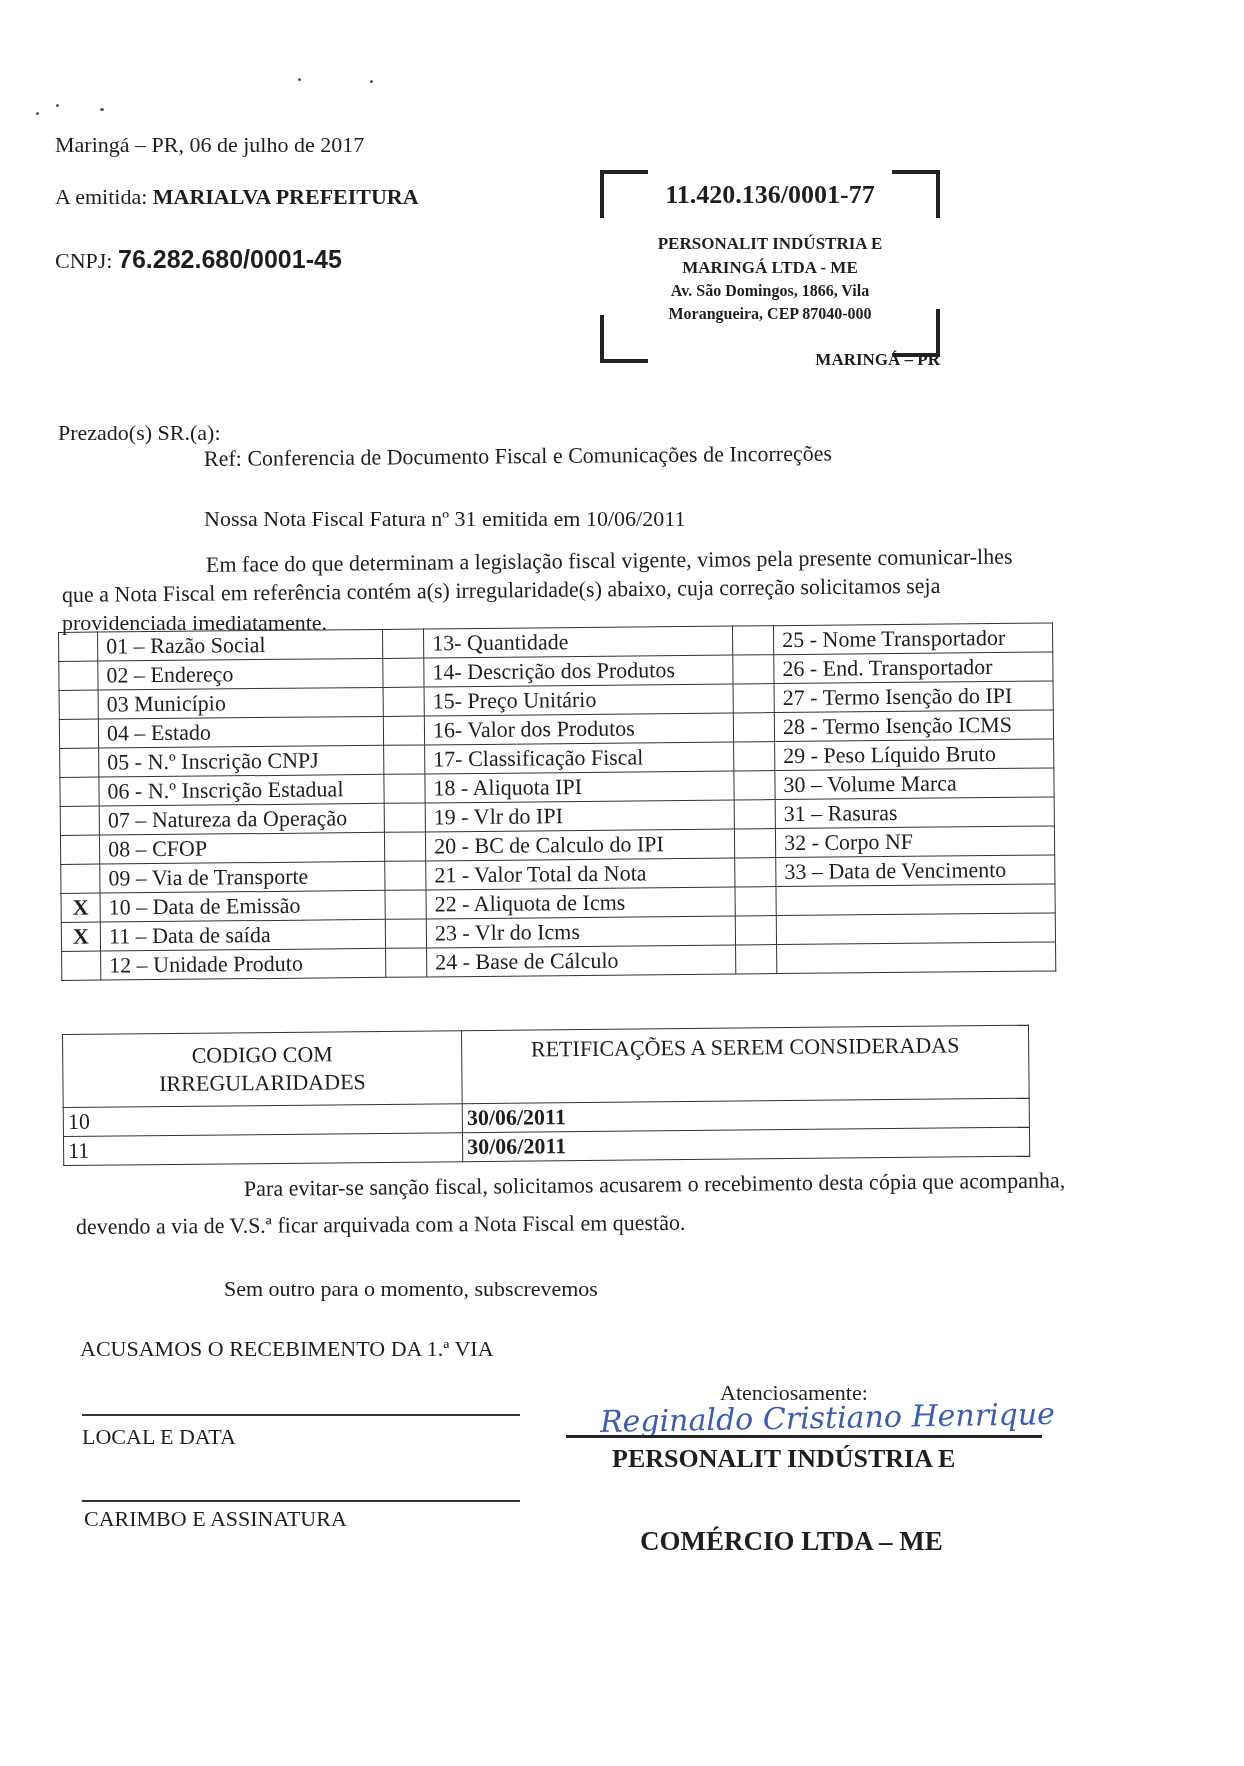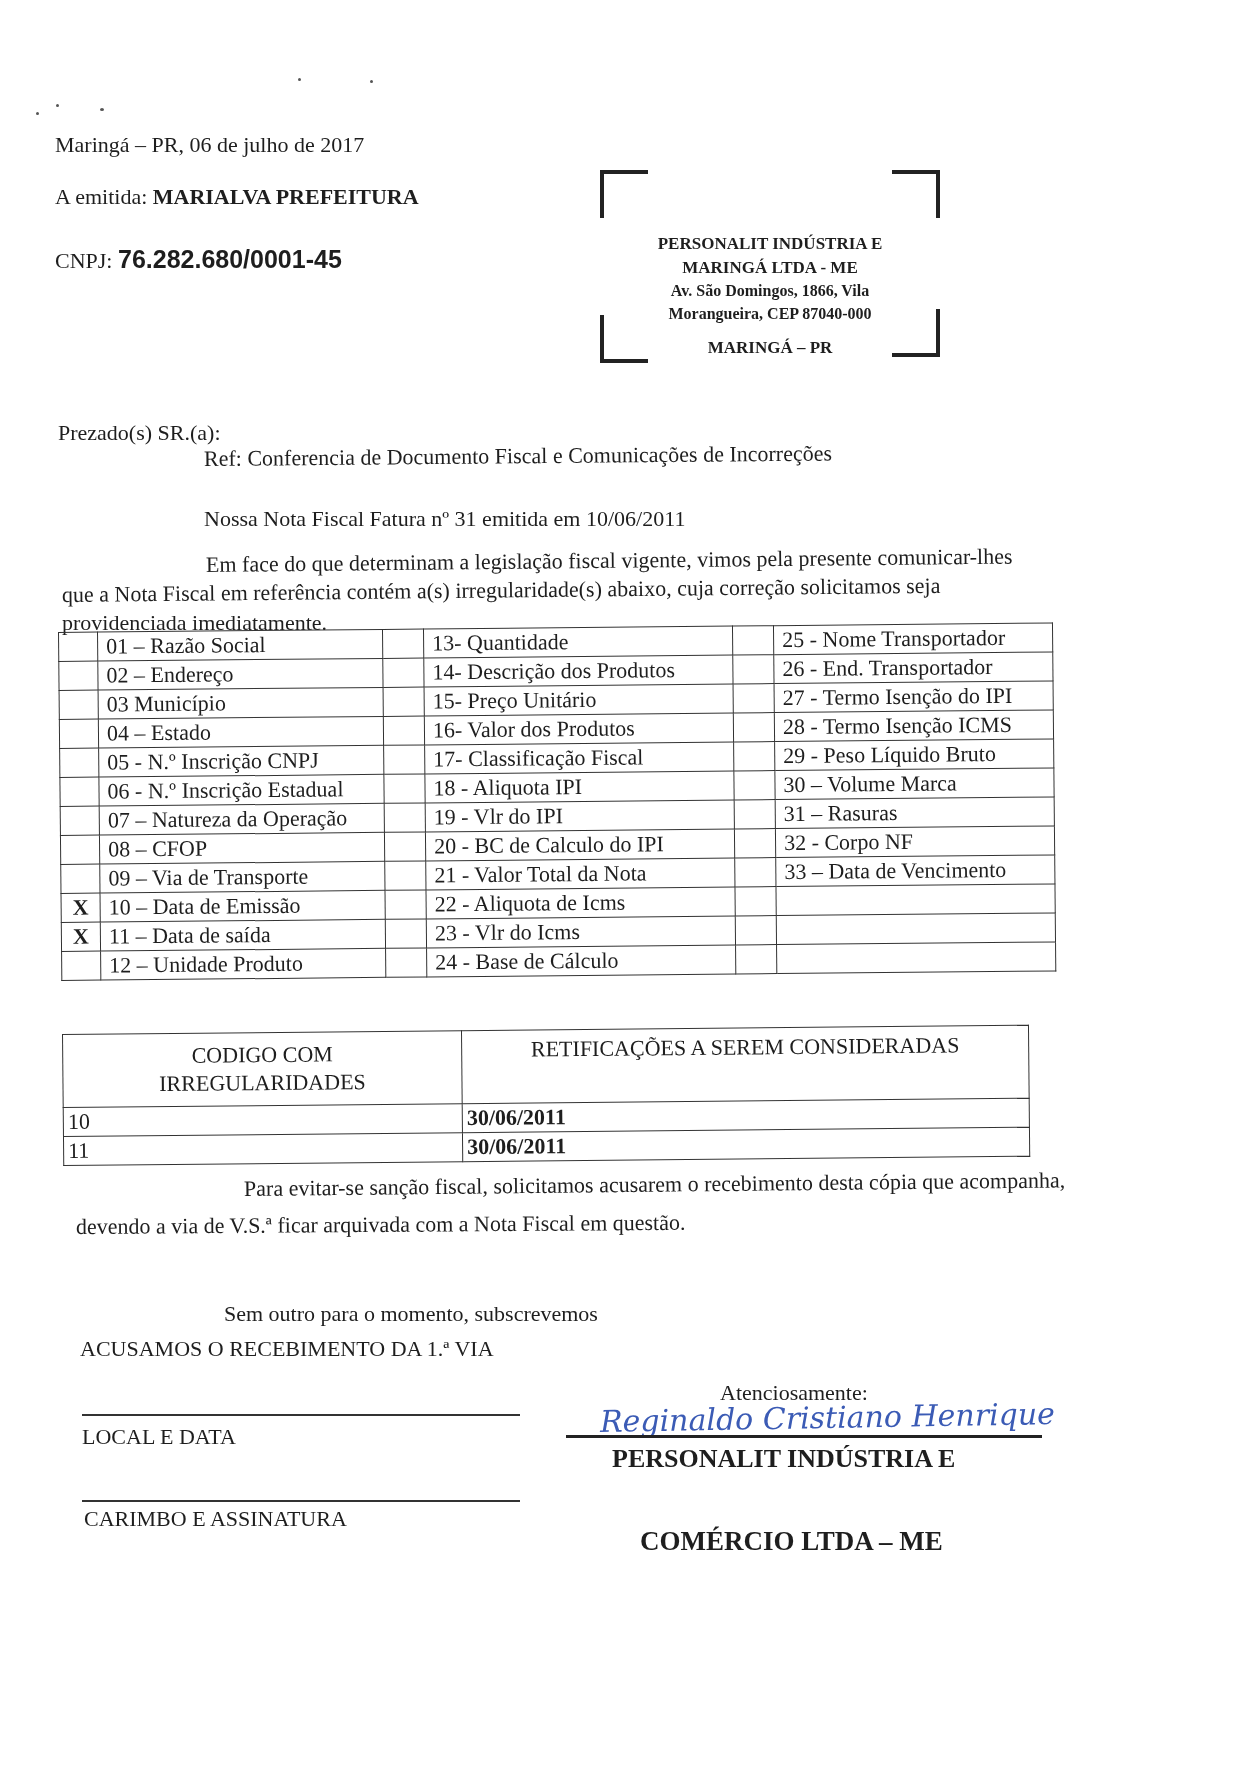--- a/index.html
+++ b/index.html
@@ -58,25 +58,26 @@
 </div>
 <div class="abs t" style="left:55px;top:246px;">
   <span>CNPJ: </span><span class="bold sans" style="font-size:25px;">76.282.680/0001-45</span>
 </div>
 
 <div class="stamp">
   <div class="corner c-tl"></div>
   <div class="corner c-tr"></div>
   <div class="corner c-bl"></div>
   <div class="corner c-br"></div>
+  <div class="stamp-line" style="top:10px;font-size:26px;">11.420.136/0001-77</div>
   <div class="stamp-line" style="top:64px;font-size:17px;">PERSONALIT INDÚSTRIA E</div>
   <div class="stamp-line" style="top:88px;font-size:17px;">MARINGÁ LTDA - ME</div>
   <div class="stamp-line" style="top:112px;font-size:16px;">Av. São Domingos, 1866, Vila</div>
   <div class="stamp-line" style="top:135px;font-size:16px;">Morangueira, CEP 87040-000</div>
-  <div class="stamp-line" style="top:168px;font-size:17px;">MARINGÁ – PR</div>
+  <div class="stamp-line" style="top:180px;font-size:17px;text-align:right;">MARINGÁ – PR</div>
 </div>
 
 <div class="abs t" style="left:58px;top:420px;">Prezado(s) SR.(a):</div>
 <div class="abs t" style="left:204px;top:446px;transform:rotate(-0.5deg);transform-origin:left;">Ref: Conferencia de Documento Fiscal e Comunicações de Incorreções</div>
 <div class="abs t" style="left:204px;top:506px;">Nossa Nota Fiscal Fatura nº 31 emitida em 10/06/2011</div>
 <div class="abs t" style="left:206px;top:552px;transform:rotate(-0.6deg);transform-origin:left;">Em face do que determinam a legislação fiscal vigente, vimos pela presente comunicar-lhes</div>
 <div class="abs t" style="left:62px;top:582px;transform:rotate(-0.6deg);transform-origin:left;">que a Nota Fiscal em referência contém a(s) irregularidade(s) abaixo, cuja correção solicitamos seja</div>
 <div class="abs t" style="left:62px;top:610px;">providenciada imediatamente.</div>
 
 <table class="codes">
@@ -195,21 +196,21 @@
     </tr>
     <tr class="corr-row">
       <td>11</td>
       <td class="bold">30/06/2011</td>
     </tr>
   </tbody>
 </table>
 
 <div class="abs t" style="left:244px;top:1176px;transform:rotate(-0.6deg);transform-origin:left;">Para evitar-se sanção fiscal, solicitamos acusarem o recebimento desta cópia que acompanha,</div>
 <div class="abs t" style="left:76px;top:1214px;transform:rotate(-0.4deg);transform-origin:left;">devendo a via de V.S.ª ficar arquivada com a Nota Fiscal em questão.</div>
-<div class="abs t" style="left:224px;top:1276px;margin-top:25px;">Sem outro para o momento, subscrevemos</div>
+<div class="abs t" style="left:224px;top:1276px;">Sem outro para o momento, subscrevemos</div>
 <div class="abs t" style="left:80px;top:1336px;">ACUSAMOS O RECEBIMENTO DA 1.ª VIA</div>
 
 <div class="sigline" style="left:82px;top:1414px;width:438px;"></div>
 <div class="abs t" style="left:82px;top:1424px;">LOCAL E DATA</div>
 <div class="sigline" style="left:82px;top:1500px;width:438px;"></div>
 <div class="abs t" style="left:84px;top:1506px;">CARIMBO E ASSINATURA</div>
 
 <div class="abs t" style="left:720px;top:1380px;">Atenciosamente:</div>
 <div class="signature" style="left:600px;top:1400px;transform:rotate(-1deg);">Reginaldo Cristiano Henrique</div>
 <div class="sigline" style="left:566px;top:1435px;width:476px;height:3px;background:#222;"></div>

